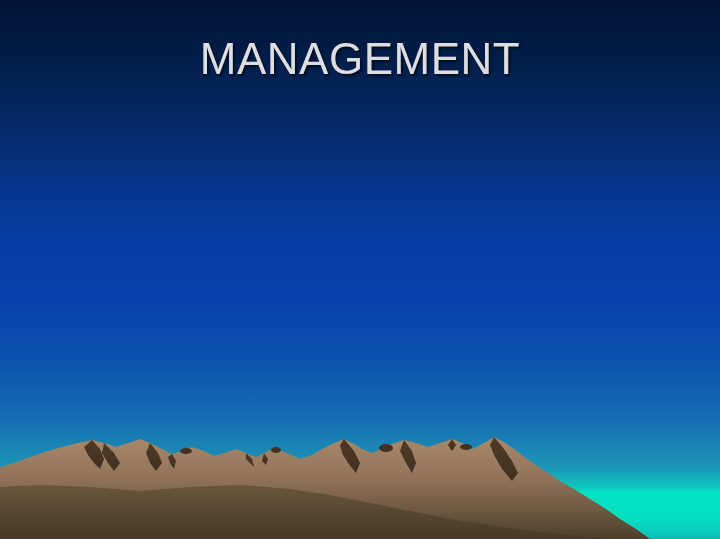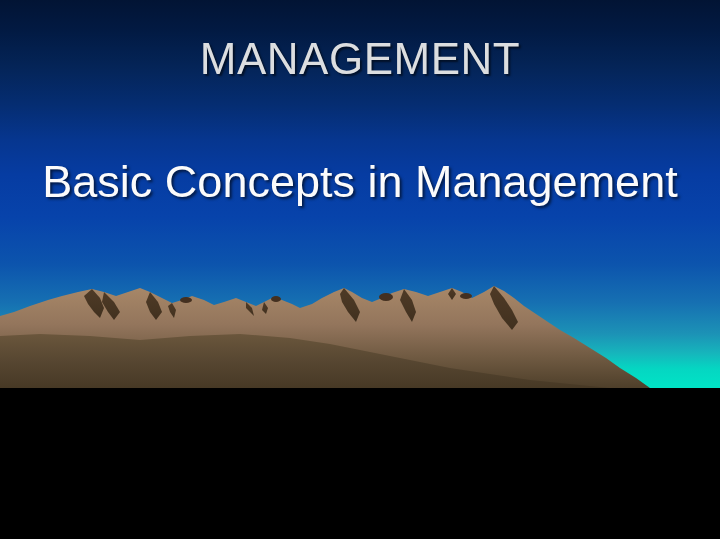--- a/index.html
+++ b/index.html
@@ -11,21 +11,21 @@
   body {
     width: 720px;
     height: 539px;
     overflow: hidden;
     font-family: "Liberation Sans", sans-serif;
   }
 
   #slide {
     position: relative;
     width: 720px;
-    height: 388px;
+    height: 539px;
     overflow: hidden;
     background: linear-gradient(
       to bottom,
       #021434 0%,
       #021a43 8%,
       #042457 17%,
       #052d72 27%,
       #06368f 36%,
       #063ca2 45%,
       #0743ab 56%,
@@ -146,15 +146,14 @@
     <ellipse cx="386" cy="19" rx="7" ry="4" fill="#443020"></ellipse>
     <ellipse cx="466" cy="18" rx="6" ry="3" fill="#443020"></ellipse>
 
     <path d="M0,58 L40,56 L90,58 L140,62 L190,58 L240,56 L290,60 L330,66
              L370,74 L410,82 L450,90 L490,96 L530,102 L570,106 L610,110
              L0,110 Z" fill="url(#foreGround)"></path>
   </svg>
 
   <div class="slide-text" id="title-text">MANAGEMENT</div>
 
-  <div class="slide-text" id="subtitle-text">Basic Concepts in Management</div>
 
 </div>
 
 </body></html>

